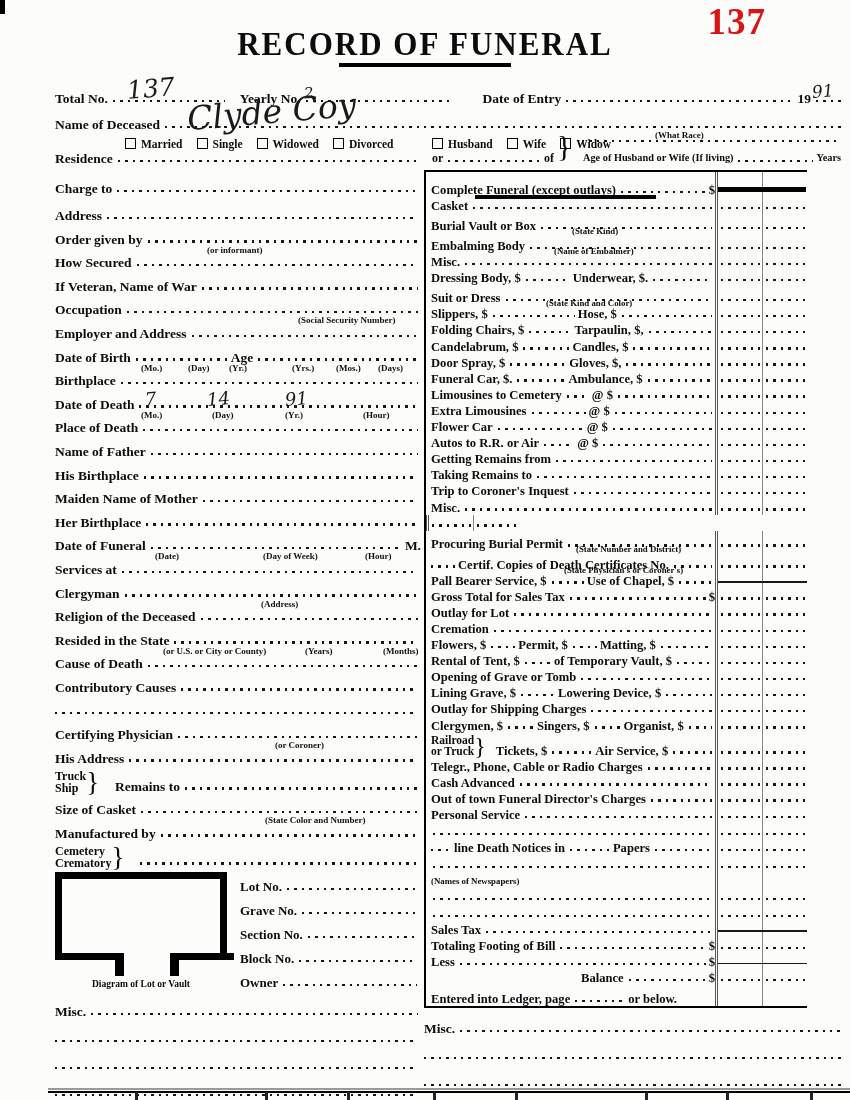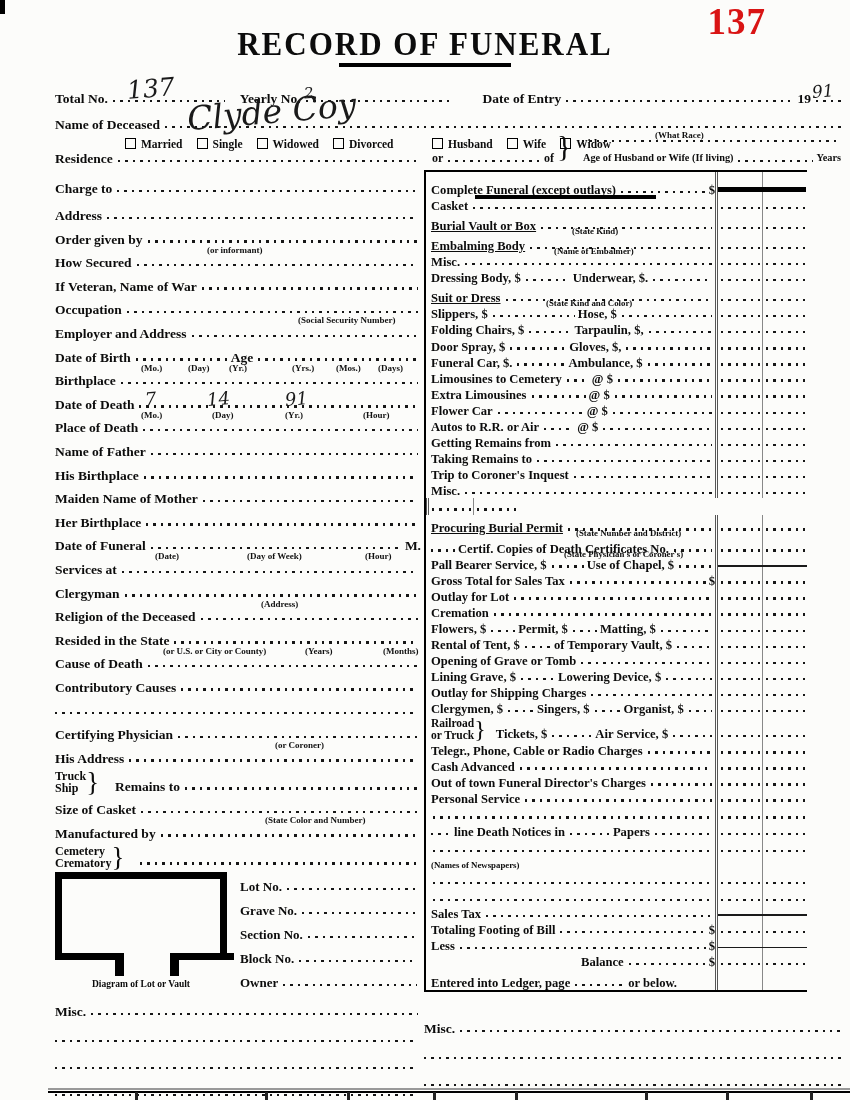--- a/index.html
+++ b/index.html
@@ -35,21 +35,21 @@
   .rrow .lbl{font-size:12.6px;line-height:13px;}
   .rt{width:289px;display:flex;align-items:flex-end;padding-left:5px;box-sizing:border-box;position:relative;}
   .rc1{width:48px;box-sizing:border-box;border-left:3px double #555;border-right:1.5px solid #888;display:flex;align-items:flex-end;}
   .rc2{width:44px;box-sizing:border-box;display:flex;align-items:flex-end;}
   .rc1 .d{margin:0 2px 4px 3px;} .rc2 .d{margin:0 1px 4px 3px;}
   .rnote{position:absolute;font-size:8.8px;font-weight:700;bottom:-3px;white-space:nowrap;}
   .bar{position:absolute;left:292px;width:88px;height:5px;bottom:5px;background:#000;}
   .ul0{position:absolute;left:49px;width:181px;height:4.5px;bottom:-2px;background:#000;}
   .sol{position:absolute;left:292px;right:0;height:1.7px;bottom:5px;background:#1a1a1a;}
   .sp{flex:1 1 auto;}
-  .h20{height:20px;text-decoration:underline;} .h21{height:21px;} .h25{height:25px;}
+  .h20{height:20px;} .h21{height:21px;} .h25{height:25px;}
   .h17{height:17px;} .h15{height:15px;}
   
   #diagram{position:absolute;left:55px;top:872px;width:172px;}
   #dshape{position:relative;width:172px;height:88px;box-sizing:border-box;
           border-top:7px solid #000;border-left:7px solid #000;border-right:7px solid #000;}
   .dseg{position:absolute;height:7px;background:#000;bottom:0;}
   .dleg{position:absolute;width:9px;height:16px;background:#000;bottom:-16px;}
   #dcap{margin-top:19px;text-align:center;font-size:9.5px;font-weight:700;}
   #lotfields{position:absolute;left:240px;top:870px;width:180px;}
   .lotrow{display:flex;height:24px;align-items:flex-end;position:relative;}
@@ -205,21 +205,21 @@
       </div>
     <div class="lrow">
         <span class="lbl">Her Birthplace</span>
         <span class="d"></span>
       </div>
     <div class="lrow">
       <span class="lbl">Date of Funeral</span>
       <span class="d"></span>
       <span class="lbl">M.</span>
       <span class="note" style="left:100px;">(Date)</span>
-      <span class="note" style="left:192px;">(Day of Week)</span>
+      <span class="note" style="left:208px;">(Day of Week)</span>
       <span class="note" style="left:310px;">(Hour)</span>
     </div>
     <div class="lrow">
         <span class="lbl">Services at</span>
         <span class="d"></span>
       </div>
     <div class="lrow">
         <span class="lbl">Clergyman</span>
         <span class="d"></span>
         <span class="note" style="left:206px;">(Address)</span>
@@ -417,20 +417,34 @@
         </span>
         <span class="rc2">
           <span class="d"></span>
         </span>
       </div>
     <div class="rrow">
         <span class="rt">
           <span class="lbl">Folding Chairs, $</span>
           <span class="d dw" style="flex:0 0 42px;"></span>
           <span class="lbl">Tarpaulin, $,</span>
+          <span class="d"></span>
+        </span>
+        <span class="rc1">
+          <span class="d"></span>
+        </span>
+        <span class="rc2">
+          <span class="d"></span>
+        </span>
+      </div>
+    <div class="rrow">
+        <span class="rt">
+          <span class="lbl">Candelabrum, $</span>
+          <span class="d dw" style="flex:0 0 46px;"></span>
+          <span class="lbl">Candles, $</span>
           <span class="d"></span>
         </span>
         <span class="rc1">
           <span class="d"></span>
         </span>
         <span class="rc2">
           <span class="d"></span>
         </span>
       </div>
     <div class="rrow">

